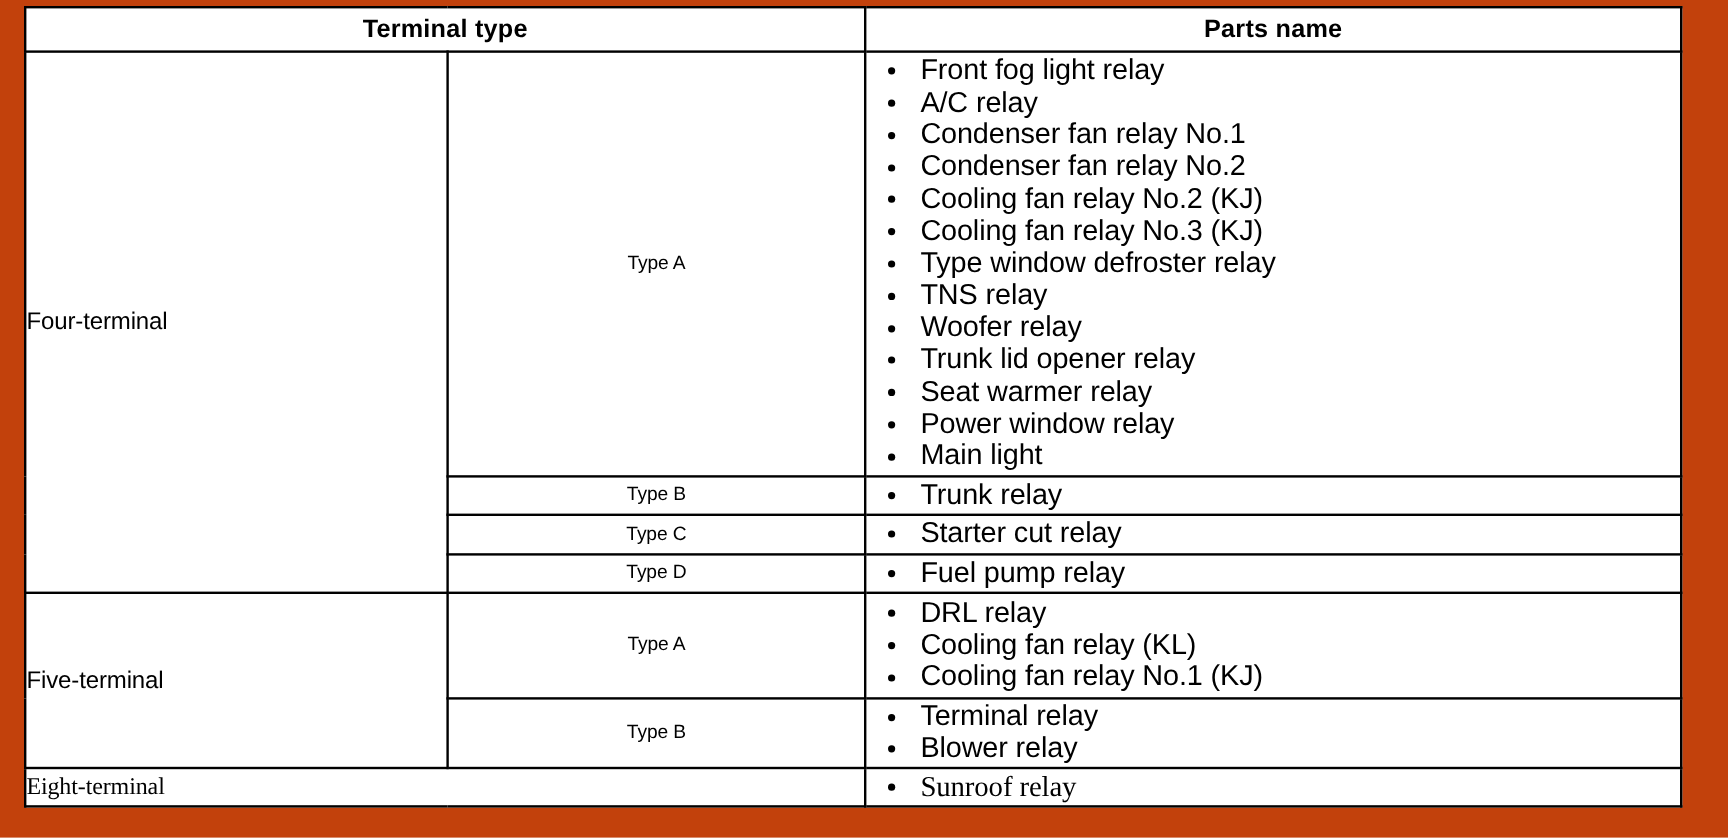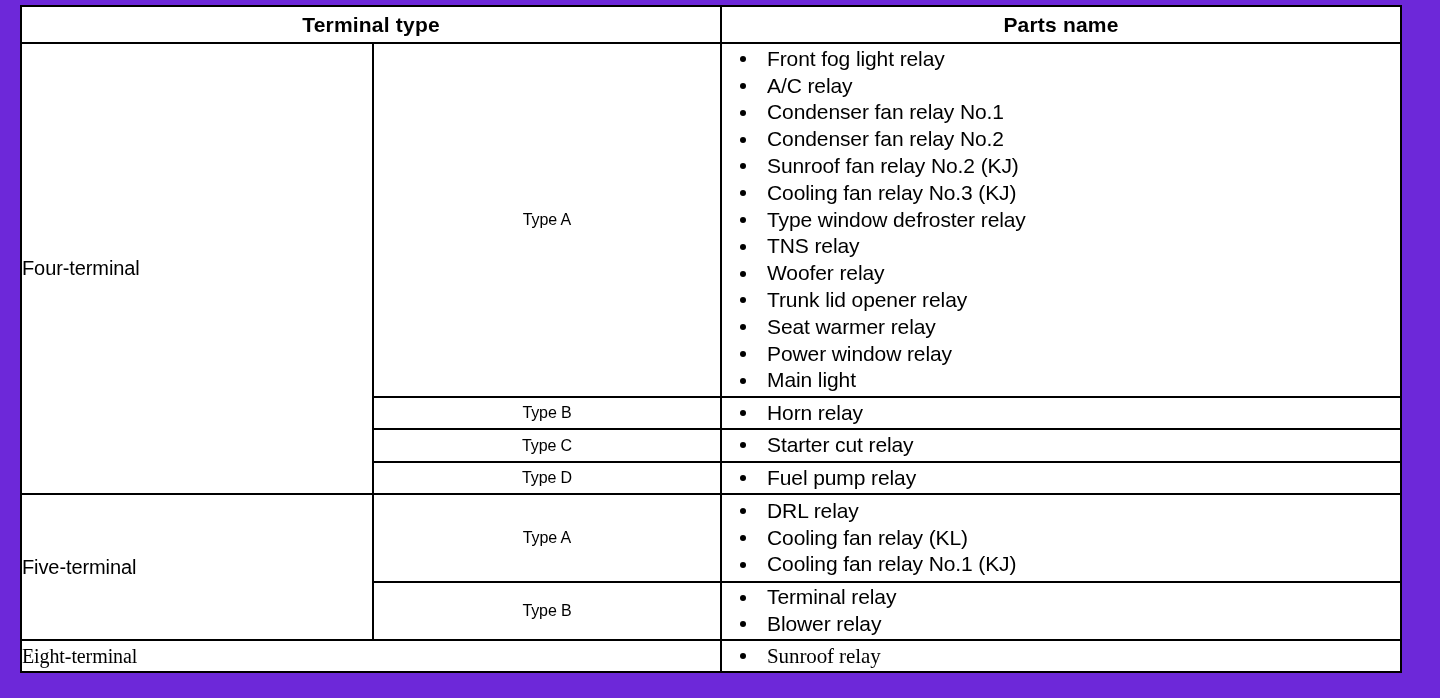--- a/index.html
+++ b/index.html
@@ -12,21 +12,21 @@
     height: 698px;
     font-family: "Liberation Sans", sans-serif;
     color: #000000;
     overflow: hidden;
   }
 
   .page {
     position: relative;
     width: 1440px;
     height: 698px;
-    background: #6d28d9;
+    background: #c2410c;
   }
 
   table.relay-table {
     position: absolute;
     left: 20px;
     top: 5px;
     width: 1380px;
     border-collapse: collapse;
     table-layout: fixed;
     background: #ffffff;
@@ -75,21 +75,21 @@
   }
 
   ul.parts-list {
     list-style: none;
     margin: 0;
     padding: 0;
   }
 
   ul.parts-list li {
     position: relative;
-    font-size: 21px;
+    font-size: 24px;
     line-height: 26.8px;
     padding-left: 45px;
     letter-spacing: -0.1px;
     white-space: nowrap;
   }
 
   ul.parts-list li .bullet {
     position: absolute;
     left: 18px;
     top: 50%;
@@ -134,38 +134,38 @@
 
       <tr class="row-four-a">
         <td class="term-cell term-four" rowspan="4">Four-terminal</td>
         <td class="type-cell">Type A</td>
         <td class="parts-cell">
           <ul class="parts-list">
             <li><span class="bullet"></span><span>Front fog light relay</span></li>
             <li><span class="bullet"></span><span>A/C relay</span></li>
             <li><span class="bullet"></span><span>Condenser fan relay No.1</span></li>
             <li><span class="bullet"></span><span>Condenser fan relay No.2</span></li>
-            <li><span class="bullet"></span><span>Sunroof fan relay No.2 (KJ)</span></li>
+            <li><span class="bullet"></span><span>Cooling fan relay No.2 (KJ)</span></li>
             <li><span class="bullet"></span><span>Cooling fan relay No.3 (KJ)</span></li>
             <li><span class="bullet"></span><span>Type window defroster relay</span></li>
             <li><span class="bullet"></span><span>TNS relay</span></li>
             <li><span class="bullet"></span><span>Woofer relay</span></li>
             <li><span class="bullet"></span><span>Trunk lid opener relay</span></li>
             <li><span class="bullet"></span><span>Seat warmer relay</span></li>
             <li><span class="bullet"></span><span>Power window relay</span></li>
             <li><span class="bullet"></span><span>Main light</span></li>
           </ul>
         </td>
       </tr>
 
       <tr class="row-four-b">
         <td class="type-cell">Type B</td>
         <td class="parts-cell">
           <ul class="parts-list">
-            <li><span class="bullet"></span><span>Horn relay</span></li>
+            <li><span class="bullet"></span><span>Trunk relay</span></li>
           </ul>
         </td>
       </tr>
 
       <tr class="row-four-c">
         <td class="type-cell">Type C</td>
         <td class="parts-cell">
           <ul class="parts-list">
             <li><span class="bullet"></span><span>Starter cut relay</span></li>
           </ul>

